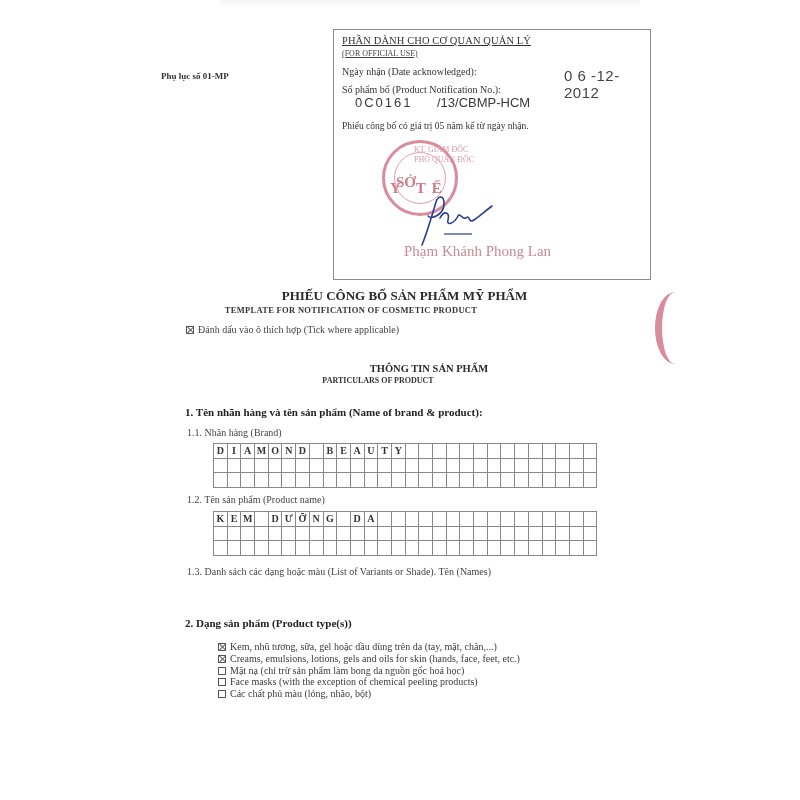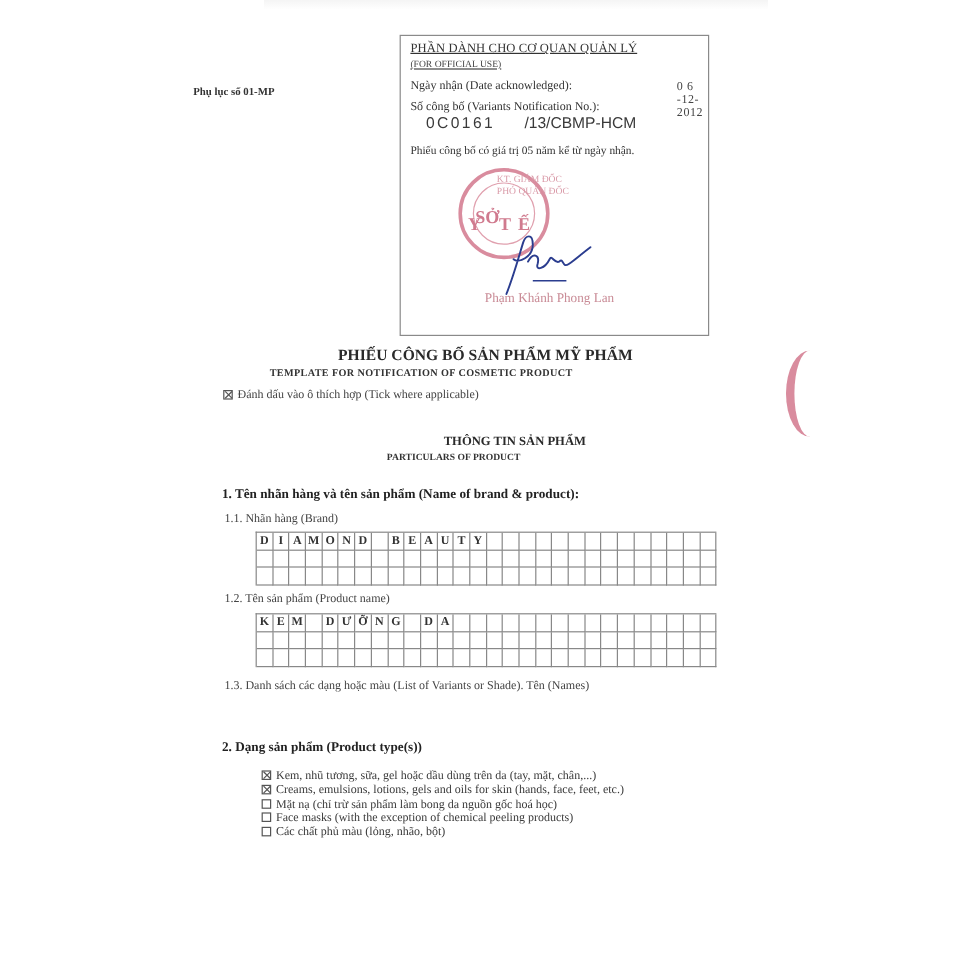--- a/index.html
+++ b/index.html
@@ -5,32 +5,32 @@
     html, body { margin: 0; padding: 0; }
     body {
       width: 800px; height: 800px; position: relative; overflow: hidden;
       background: #ffffff;
       font-family: "Liberation Serif", "DejaVu Serif", serif;
       color: #2a2a2a;
     }
     .abs { position: absolute; }
     .appendix { left: 161px; top: 71px; font-size: 9px; font-weight: bold; color: #333; }
     .official-box {
-      left: 333px; top: 29px; width: 258px; height: 251px;
+      left: 333px; top: 29px; width: 318px; height: 251px;
       border: 1.5px solid #8a8a8a; box-sizing: border-box;
     }
     .ob-title { left: 8px; top: 5px; font-size: 10.5px; text-decoration: underline; color: #333; letter-spacing: 0.1px; }
     .ob-sub { left: 8px; top: 19px; font-size: 8px; text-decoration: underline; color: #444; }
     .ob-date-label { left: 8px; top: 36px; font-size: 10px; color: #333; }
-    .ob-date-val { left: 230px; top: 37px; font-size: 10px; font-family: Liberation Serif, serif; color: #444; letter-spacing: 0.5px; }
+    .ob-date-val { left: 230px; top: 37px; font-size: 15px; font-family: Liberation Sans, sans-serif; color: #444; letter-spacing: 0.5px; }
     .ob-no-label { left: 8px; top: 54px; font-size: 10px; color: #333; }
     .ob-no-val1 { left: 21px; top: 65px; font-size: 13px; font-family: "Liberation Sans", sans-serif; color: #3a3a3a; letter-spacing: 2px; }
     .ob-no-val2 { left: 103px; top: 65px; font-size: 13px; font-family: "Liberation Sans", sans-serif; color: #3a3a3a; }
     .ob-validity { left: 8px; top: 91px; font-size: 9.5px; color: #333; }
-    .ob-signer { left: 70px; top: 213px; font-size: 11px; color: #c98b96; }
+    .ob-signer { left: 70px; top: 213px; font-size: 15px; color: #c98b96; }
     .stamp {
       left: 48px; top: 110px; width: 76px; height: 76px;
       border: 3px solid #d98c9e; border-radius: 50%; box-sizing: border-box;
     }
     .stamp-inner {
       position: absolute; left: 9px; top: 9px; width: 52px; height: 52px;
       border: 1.5px solid #e0a0ae; border-radius: 50%; box-sizing: border-box;
     }
     .stamp-text1 { left: 80px; top: 115px; font-size: 8px; color: #d99aa8; }
     .stamp-text2 { left: 80px; top: 125px; font-size: 8px; color: #d99aa8; }
@@ -75,21 +75,21 @@
 
 <div class="abs topfade"></div>
 
 <div class="abs appendix">Phụ lục số 01-MP</div>
 
 <div class="abs official-box">
   <div class="abs ob-title">PHẦN DÀNH CHO CƠ QUAN QUẢN LÝ</div>
   <div class="abs ob-sub">(FOR OFFICIAL USE)</div>
   <div class="abs ob-date-label">Ngày nhận (Date acknowledged):</div>
   <div class="abs ob-date-val">0 6 -12- 2012</div>
-  <div class="abs ob-no-label">Số công bố (Variants Notification No.):</div>
+  <div class="abs ob-no-label">Số phẩm bố (Product Notification No.):</div>
   <div class="abs ob-no-val1">0С0161</div>
   <div class="abs ob-no-val2">/13/CBMP-HCM</div>
   <div class="abs ob-validity">Phiếu công bố có giá trị 05 năm kể từ ngày nhận.</div>
 
   <div class="abs stamp">
     <div class="stamp-inner"></div>
   </div>
   <div class="abs stamp-text1">KT. GIÁM ĐỐC</div>
   <div class="abs stamp-text2">PHÓ QUẢN ĐỐC</div>
   <div class="abs stamp-so">SỞ</div>

